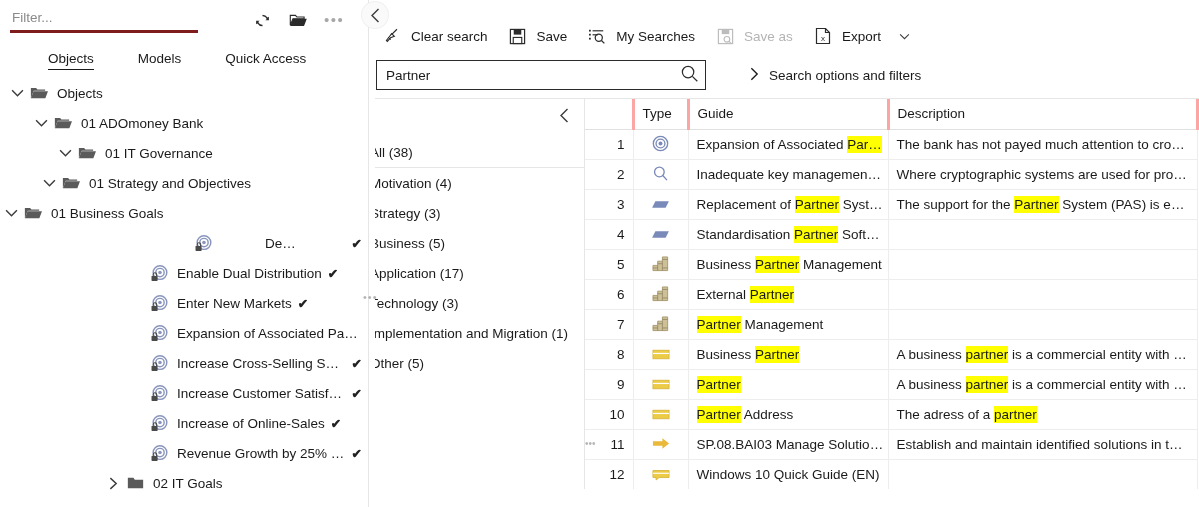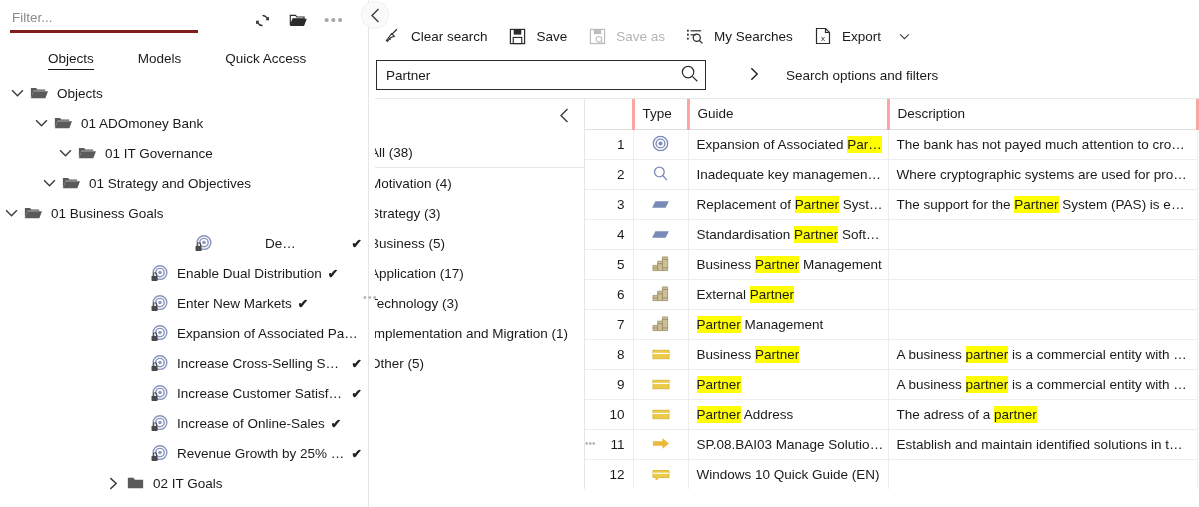--- a/index.html
+++ b/index.html
@@ -102,21 +102,21 @@
   .searchrow { display: flex; align-items: center; height: 46px; padding-left: 14px; }
   .searchbox {
     width: 330px; height: 30px; border: 1px solid #2b2b2b; background: #fff;
     display: flex; align-items: center; padding: 0 6px 0 9px;
   }
   .searchbox input {
     flex: 1; border: none; outline: none; font-family: "Liberation Sans", sans-serif;
     font-size: 13.5px; color: #1a1a1a; background: transparent;
   }
   .opt-toggle {
-    display: flex; align-items: center; gap: 27px; margin-left: 44px; cursor: pointer;
+    display: flex; align-items: center; gap: 10px; margin-left: 44px; cursor: pointer;
     font-size: 13.5px; color: #1a1a1a; white-space: nowrap;
   }
 
   .content { display: flex; height: 391px; border-top: 1px solid #e6e6e6; }
 
   .facets {
     width: 223px; flex: 0 0 223px; position: relative;
     border-right: 1px solid #e6e6e6; background: #fff;
   }
   .facet-collapse {
@@ -418,47 +418,47 @@
 
       <div class="tbtn">
         <span class="ticn">
           <svg width="17" height="17" viewBox="0 0 18 18">
             <rect x="1.5" y="1.5" width="15" height="15" fill="none" stroke="#2b2b2b" stroke-width="1.3"></rect>
             <rect x="5" y="1.5" width="8" height="5.5" fill="#2b2b2b"></rect>
             <rect x="4.5" y="10" width="9" height="6.5" fill="none" stroke="#2b2b2b" stroke-width="1.2"></rect>
           </svg>
         </span>
         <span>Save</span>
-      </div>
-
-      <div class="tbtn disabled">
-        <span class="ticn">
-          <svg width="17" height="17" viewBox="0 0 18 18">
-            <rect x="1.5" y="1.5" width="15" height="15" fill="none" stroke="#bdbdbd" stroke-width="1.3"></rect>
-            <rect x="5" y="1.5" width="8" height="5" fill="#bdbdbd"></rect>
-            <circle cx="10.5" cy="12" r="3" fill="none" stroke="#bdbdbd" stroke-width="1.2"></circle>
-            <path d="M12.8 14.2l2.4 2.4" stroke="#bdbdbd" stroke-width="1.2"></path>
-          </svg>
-        </span>
-        <span>Save as</span>
       </div>
 
       <div class="tbtn">
         <span class="ticn">
           <svg width="18" height="16" viewBox="0 0 20 18">
             <rect x="1" y="2" width="2" height="2" fill="#2b2b2b"></rect>
             <rect x="1" y="6.5" width="2" height="2" fill="#2b2b2b"></rect>
             <rect x="1" y="11" width="2" height="2" fill="#2b2b2b"></rect>
             <rect x="5" y="2.5" width="12" height="1.3" fill="#2b2b2b"></rect>
             <rect x="5" y="7" width="6" height="1.3" fill="#2b2b2b"></rect>
             <circle cx="12" cy="11" r="4" fill="none" stroke="#2b2b2b" stroke-width="1.4"></circle>
             <path d="M15 14l3.3 3.3" stroke="#2b2b2b" stroke-width="1.4"></path>
           </svg>
         </span>
         <span>My Searches</span>
+      </div>
+
+      <div class="tbtn disabled">
+        <span class="ticn">
+          <svg width="17" height="17" viewBox="0 0 18 18">
+            <rect x="1.5" y="1.5" width="15" height="15" fill="none" stroke="#bdbdbd" stroke-width="1.3"></rect>
+            <rect x="5" y="1.5" width="8" height="5" fill="#bdbdbd"></rect>
+            <circle cx="10.5" cy="12" r="3" fill="none" stroke="#bdbdbd" stroke-width="1.2"></circle>
+            <path d="M12.8 14.2l2.4 2.4" stroke="#bdbdbd" stroke-width="1.2"></path>
+          </svg>
+        </span>
+        <span>Save as</span>
       </div>
 
       <div class="tbtn">
         <span class="ticn">
           <svg width="16" height="18" viewBox="0 0 16 18">
             <path d="M1.5 1.5h9l4 4v11h-13z" fill="none" stroke="#2b2b2b" stroke-width="1.2"></path>
             <path d="M10.5 1.5v4h4" fill="none" stroke="#2b2b2b" stroke-width="1.2"></path>
             <text x="8" y="13.5" font-size="8" font-family="Liberation Sans, sans-serif" text-anchor="middle" fill="#2b2b2b">x</text>
           </svg>
         </span>

